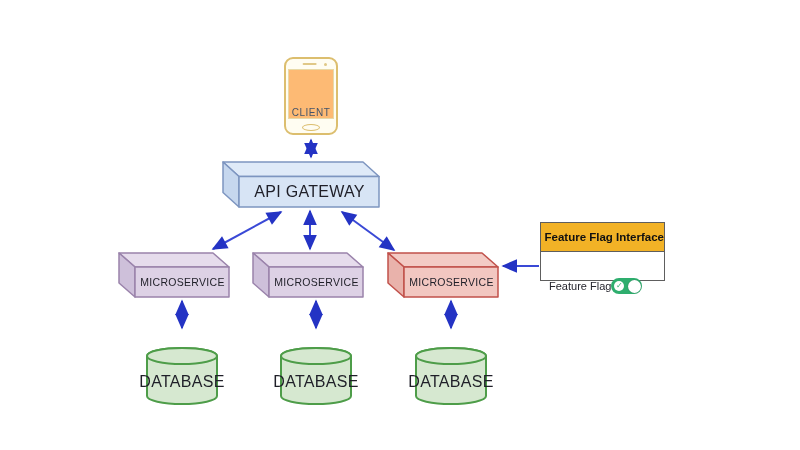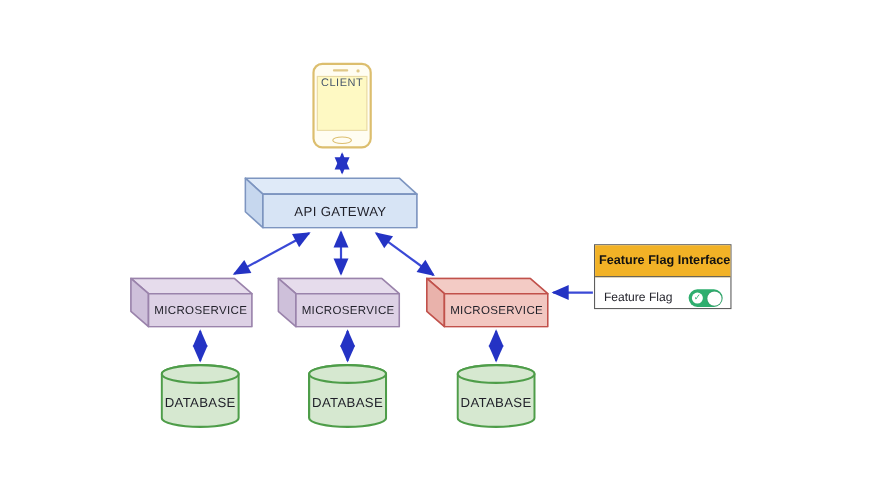--- a/index.html
+++ b/index.html
@@ -4,63 +4,63 @@
 <style>
   html,body{margin:0;padding:0;background:#fff;}
   #canvas{
     position:relative;width:800px;height:450px;background:#fff;overflow:hidden;
     font-family:"Liberation Sans","DejaVu Sans",sans-serif;
   }
   .abs{position:absolute;}
   
   .node-label{
     position:absolute;display:flex;align-items:center;justify-content:center;
-    color:#1f1f28;font-size:12px;letter-spacing:.3px;white-space:nowrap;
+    color:#1f1f28;font-size:16px;letter-spacing:.3px;white-space:nowrap;
   }
   
   .phone{
     position:absolute;left:284px;top:57px;width:54px;height:78px;
     border:2px solid #dcbe6e;border-radius:9px;background:#fffdf2;box-sizing:border-box;
   }
   .phone .speaker{position:absolute;top:4px;left:50%;transform:translateX(-60%);
     width:14px;height:2px;background:#e0c887;border-radius:2px;}
   .phone .cam-dot{position:absolute;top:3.5px;right:9px;width:3px;height:3px;
     background:#e0c887;border-radius:50%;}
   .phone .screen{position:absolute;left:2px;right:2px;top:10px;bottom:14px;
-    background:#fef9c3;border:1px solid #e8d9a6;display:flex;align-items:flex-start;justify-content:center;}
+    background:#fdba74;border:1px solid #e8d9a6;display:flex;align-items:flex-end;justify-content:center;}
   .phone .screen span{font-size:10px;color:#44546a;letter-spacing:.5px;}
   .phone .home{position:absolute;bottom:2px;left:50%;transform:translateX(-50%);
     width:18px;height:7px;border:1.5px solid #dcbe6e;border-radius:50%;background:#fffdf2;box-sizing:border-box;}
   
   .cube{position:absolute;}
   .cube svg{display:block;}
   .cube-blue polygon{stroke:#7d95c0;stroke-width:1.5;stroke-linejoin:round;}
   .cube-blue .f-top{fill:#dfeaf8;} .cube-blue .f-left{fill:#c6d7ee;} .cube-blue .f-front{fill:#d7e4f5;}
   .cube-purple polygon{stroke:#9a83ab;stroke-width:1.5;stroke-linejoin:round;}
   .cube-purple .f-top{fill:#e6dcec;} .cube-purple .f-left{fill:#cec0da;} .cube-purple .f-front{fill:#ddd1e5;}
   .cube-red polygon{stroke:#c1514b;stroke-width:1.5;stroke-linejoin:round;}
   .cube-red .f-top{fill:#f3cbc5;} .cube-red .f-left{fill:#e9b2ab;} .cube-red .f-front{fill:#f2c7c1;}
   
-  .cyl{position:absolute;width:72px;height:58px;}
+  .cyl{position:absolute;width:72px;height:58px;margin-top:16px;}
   .cyl svg{display:block;}
   .cyl path,.cyl ellipse{fill:#d6e8d0;stroke:#4e9d49;stroke-width:2;}
   .cyl .node-label{left:0;right:0;top:14px;bottom:2px;}
   
   .ff-panel{
     position:absolute;left:540px;top:222px;width:125px;height:59px;
     border:1.5px solid #5e5e5e;background:#fff;box-sizing:border-box;
   }
   .ff-header{
     height:29px;background:#f2b226;border-bottom:1.5px solid #5e5e5e;box-sizing:border-box;
     display:flex;align-items:center;justify-content:flex-end;
     font-weight:700;font-size:11.5px;color:#111;white-space:nowrap;
   }
   .ff-row{
-    height:38px;display:flex;align-items:center;justify-content:space-between;
-    padding:0 7px 0 8px;font-size:11px;color:#26262e;
+    height:38px;display:flex;align-items:center;
+    padding:15px 7px 0 8px;font-size:11px;color:#26262e;
   }
   .toggle{
     position:relative;width:31px;height:16px;border-radius:9px;background:#2eae6e;
     display:flex;align-items:center;cursor:pointer;flex:0 0 auto;
   }
   .toggle .check{
     width:10px;height:10px;border-radius:50%;background:#fff;color:#2eae6e;
     font-size:8px;line-height:10px;text-align:center;margin-left:3px;font-weight:700;
   }
   .toggle .knob{

